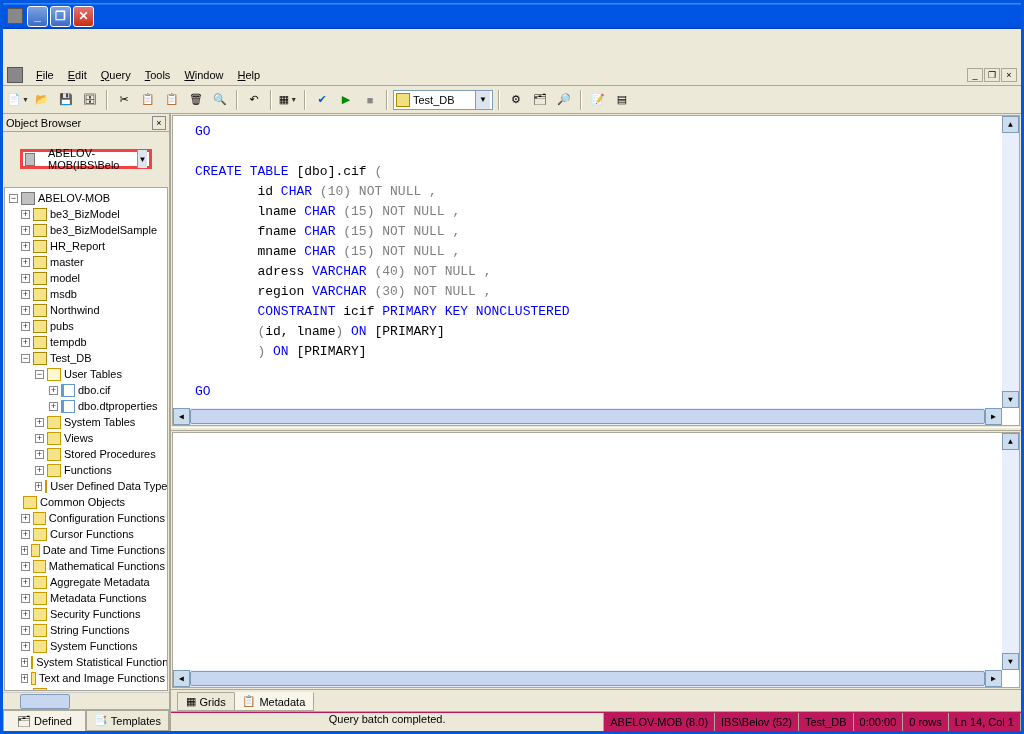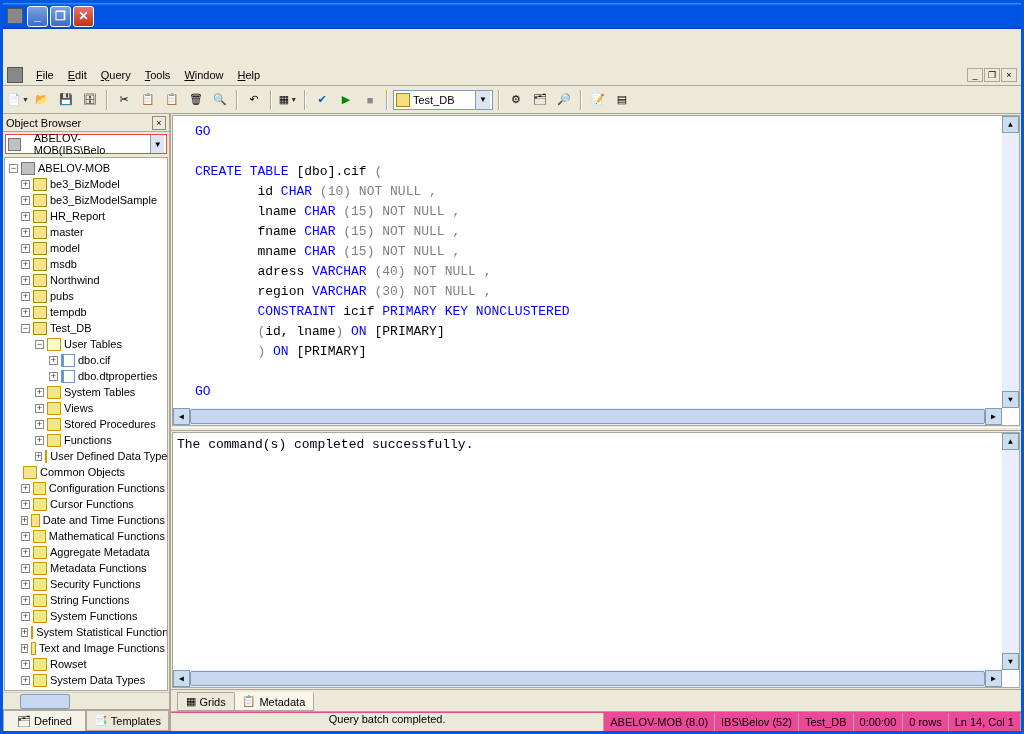--- a/index.html
+++ b/index.html
@@ -105,21 +105,21 @@
 .browser-header {
   height: 18px;
   display: flex; align-items: center;
   padding: 0 3px;
   font-size: 11px;
   border-bottom: 1px solid #aca899;
   gap: 36px;
 }
 .browser-close { margin-left: auto; width: 14px; height: 14px; border: 1px solid #888; display: flex; align-items: center; justify-content: center; font-size: 9px; }
 .browser-combo {
-  height: 20px; margin: 2px; border: 1px solid #ef4444;
+  height: 20px; margin: 17px; border: 3px solid #ef4444;
   background: white; display: flex; align-items: center;
   padding: 0 2px; font-size: 11px; gap: 10px;
 }
 .tree {
   flex: 1;
   background: white;
   border: 1px solid #aca899;
   margin: 1px;
   overflow: hidden;
   font-size: 11px;
@@ -237,21 +237,21 @@
   background: #ece9d8;
 }
 .rtab {
   padding: 2px 8px; border: 1px solid #aca899; border-top-left-radius: 0; border-top-right-radius: 0;
   background: #ece9d8; display: flex; align-items: center; gap: 3px;
   margin-right: -1px; font-size: 11px;
 }
 .rtab.active { background: #f8f6eb; border-top: 1px solid #f8f6eb; }
 .statusbar {
   height: 20px;
-  background: #ec4899;
+  background: #be185d;
   border-top: 1px solid #aca899;
   display: flex;
   align-items: center;
   font-size: 11px;
 }
 .status-cell {
   padding: 0 6px;
   border-right: 1px solid #aca899;
   height: 18px;
   display: flex; align-items: center;
@@ -557,21 +557,20 @@
         <div class="editor-hscroll">
           <div class="editor-hscroll-btn">◀</div>
           <div class="editor-hscroll-track">
               <div class="editor-hscroll-thumb"></div>
             </div>
           <div class="editor-hscroll-btn">▶</div>
         </div>
       </div>
       <div class="splitter"></div>
       <div class="results">
-        <div class="results-content">The command(s) completed successfully.</div>
         <div class="editor-vscroll">
           <div class="editor-vscroll-btn">▲</div>
           <div class="editor-vscroll-btn bottom">▼</div>
         </div>
         <div class="editor-hscroll">
           <div class="editor-hscroll-btn">◀</div>
           <div class="editor-hscroll-track">
               <div class="editor-hscroll-thumb"></div>
             </div>
           <div class="editor-hscroll-btn">▶</div>

